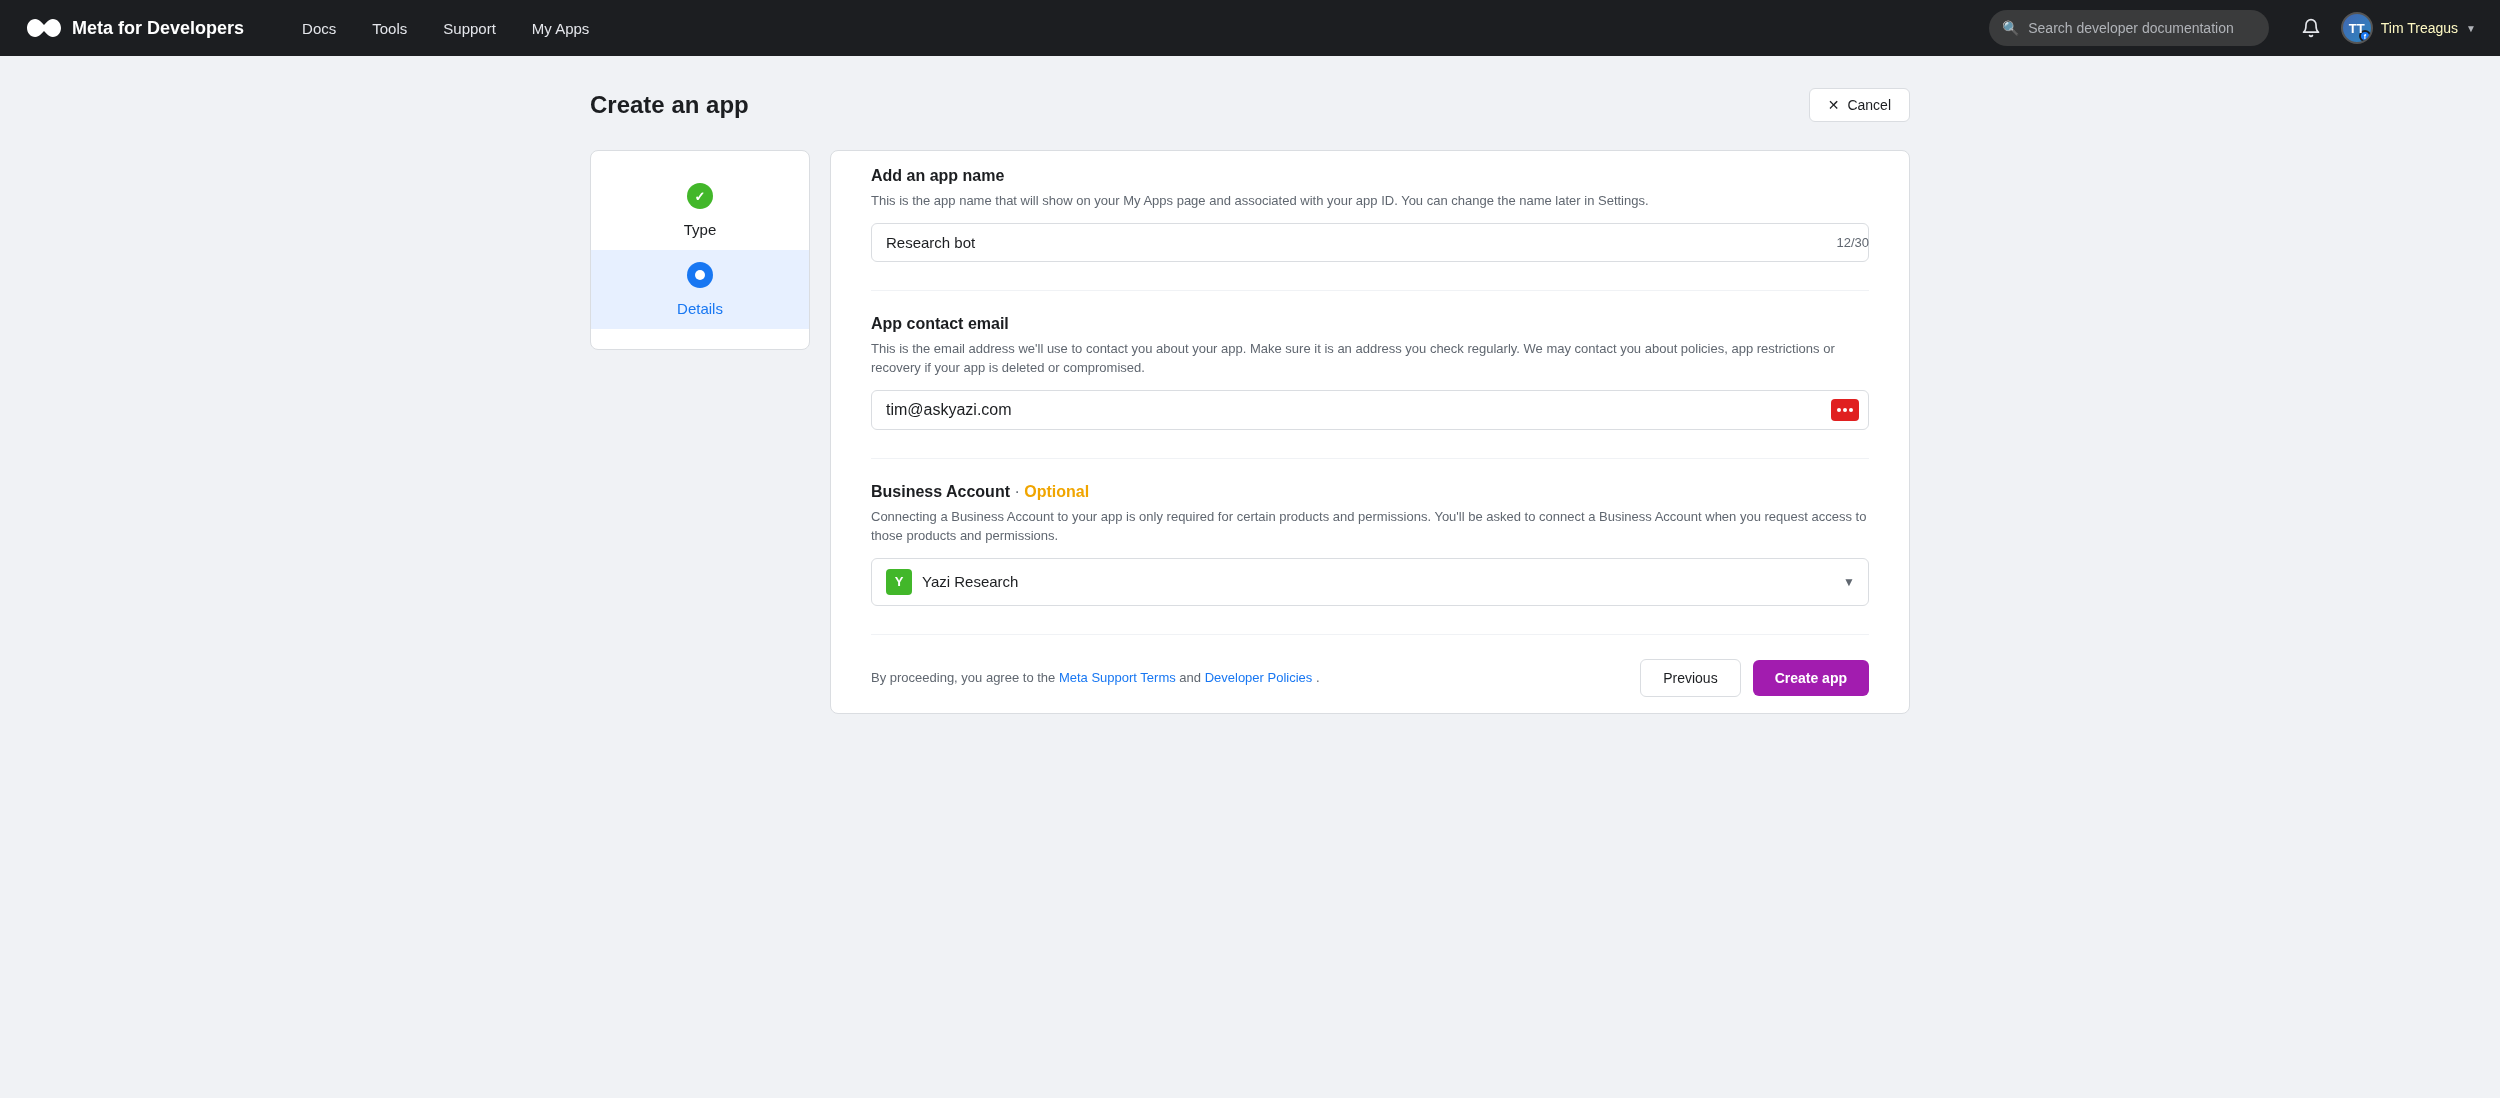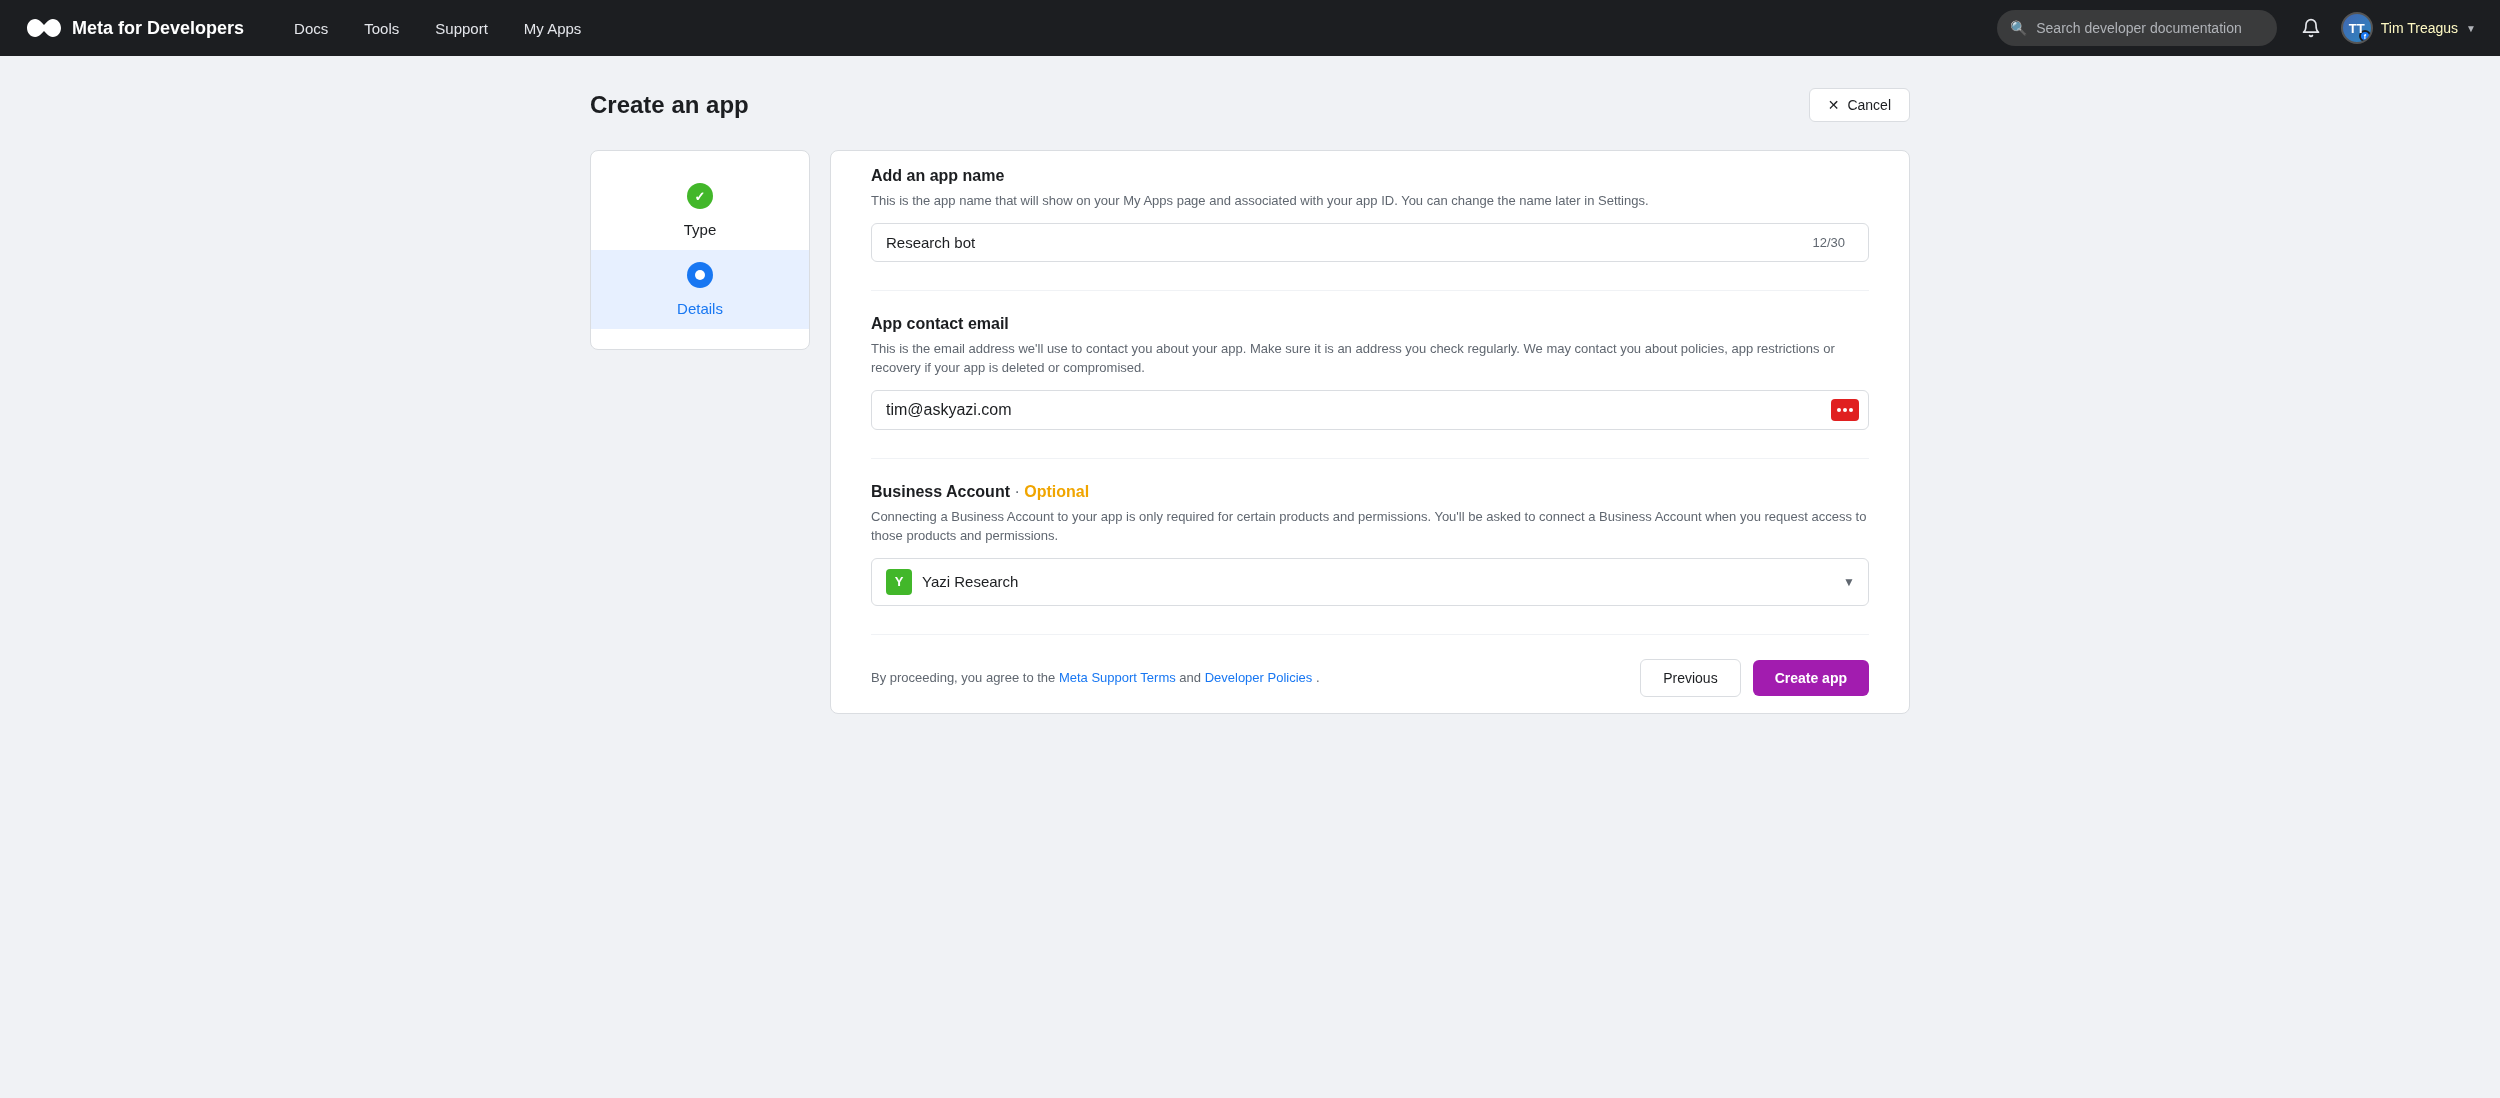--- a/index.html
+++ b/index.html
@@ -5,21 +5,21 @@
     * { box-sizing: border-box; margin: 0; padding: 0; }
     body { font-family: -apple-system, BlinkMacSystemFont, 'Segoe UI', Helvetica, Arial, sans-serif; background: #f0f2f5; min-height: 100vh; }
 
     
     .navbar {
       background: #1c1e21;
       height: 56px;
       display: flex;
       align-items: center;
       padding: 0 24px;
-      gap: 0;
+      gap: 8px;
       position: relative;
       z-index: 10;
     }
     .navbar-logo {
       display: flex;
       align-items: center;
       gap: 8px;
       color: #fff;
       font-size: 18px;
       font-weight: 600;
@@ -235,21 +235,21 @@
       width: 100%;
       border: 1px solid #dadde1;
       border-radius: 6px;
       padding: 10px 60px 10px 14px;
       font-size: 15px;
       color: #1c1e21;
       outline: none;
     }
     .char-count {
       position: absolute;
-      right: 24px;
+      right: 0;
       font-size: 13px;
       color: #606770;
       margin-left: 16px;
     }
 
     .email-input-wrapper {
       position: relative;
       display: flex;
       align-items: center;
     }

